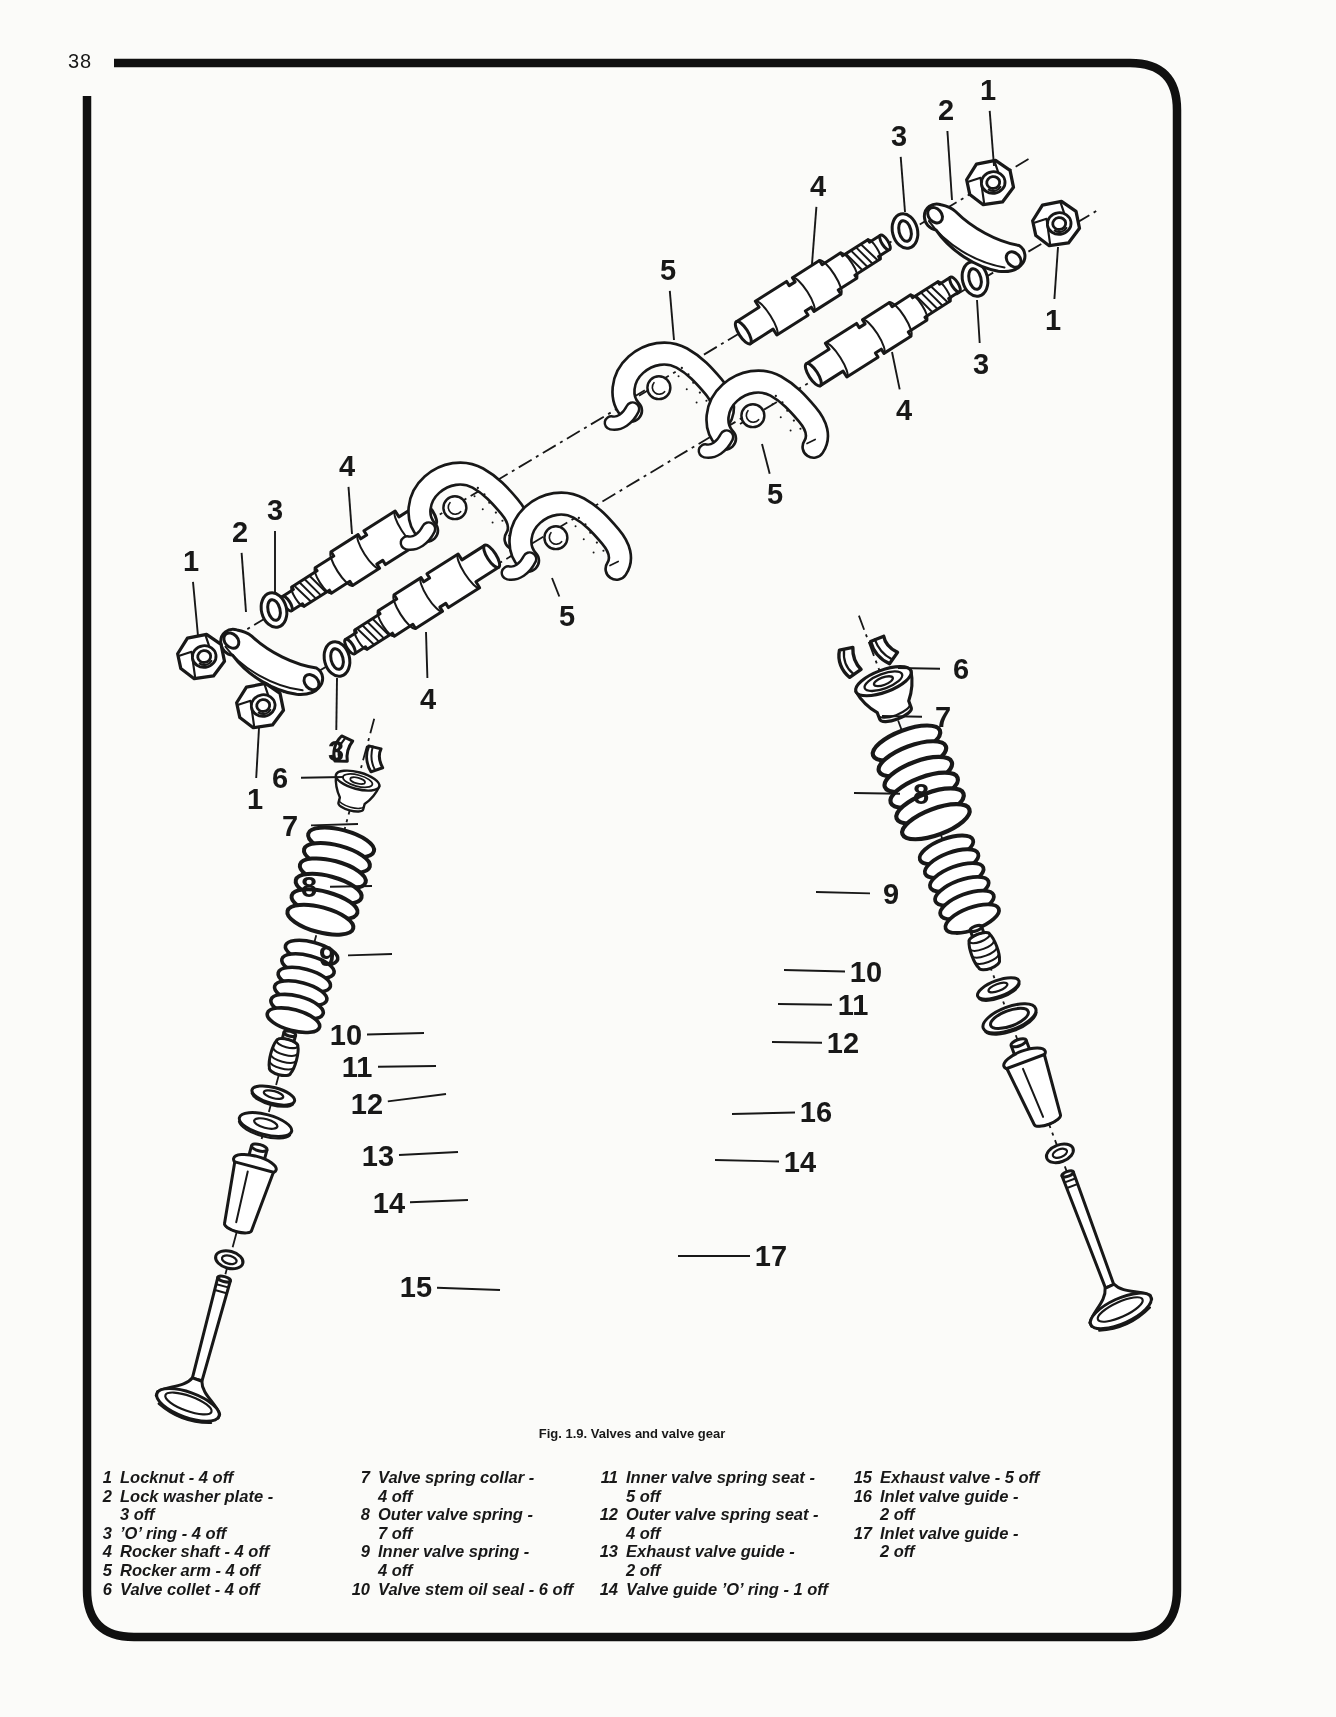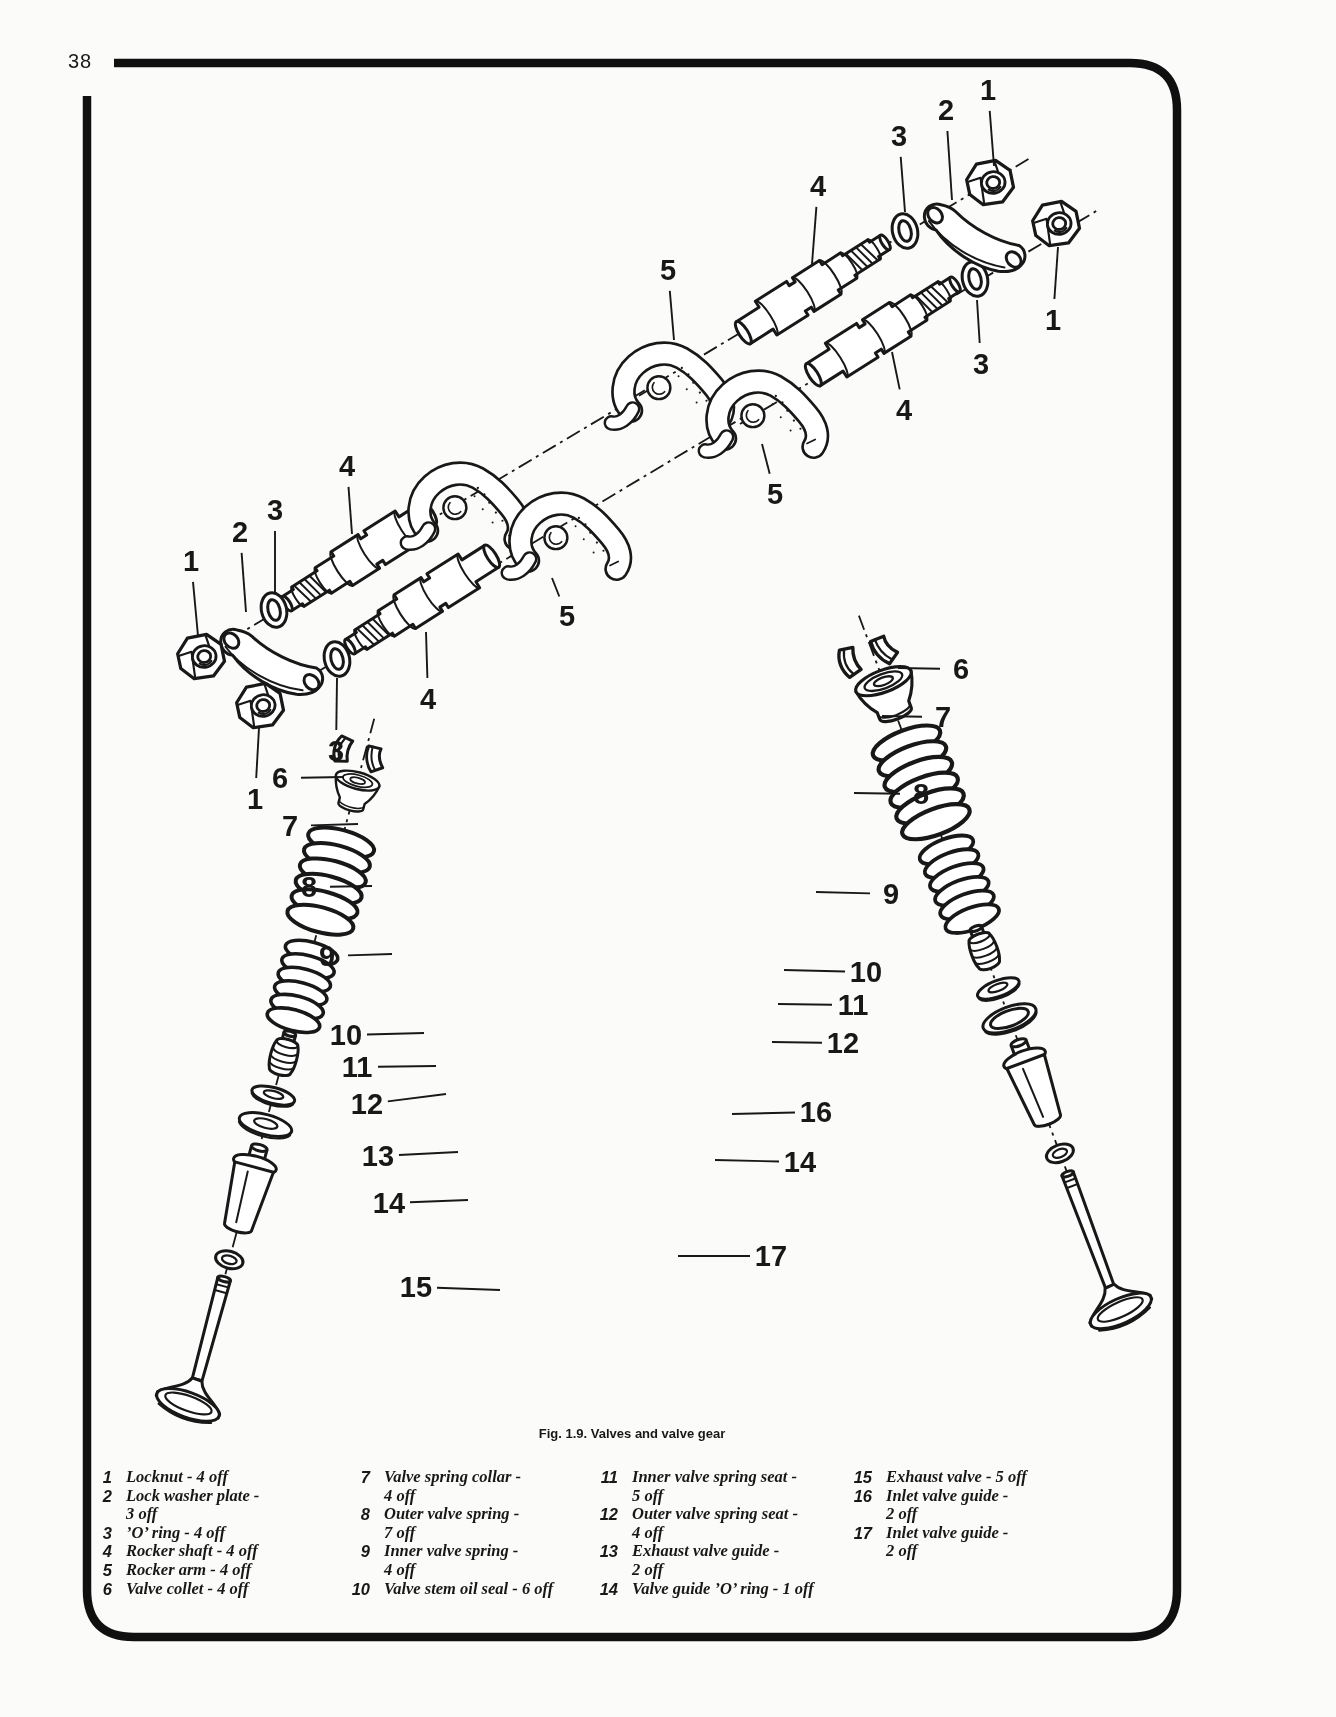--- a/index.html
+++ b/index.html
@@ -8,21 +8,21 @@
   .page-number{position:absolute;left:68px;top:50px;font-size:20px;font-weight:normal;letter-spacing:1px;}
   .art{position:absolute;left:0;top:0;}
   .caption{position:absolute;left:87px;top:1426px;width:1090px;text-align:center;
            font-size:13px;font-weight:bold;}
   .legend{position:absolute;left:0;top:0;width:1336px;height:1717px;pointer-events:none;}
   .legend-col{position:absolute;top:1468px;width:252px;}
   #lc1{left:80px;} #lc2{left:338px;} #lc3{left:586px;} #lc4{left:840px;}
   .legend-item{display:flex;align-items:flex-start;font-size:16.5px;line-height:18.6px;
                font-weight:bold;font-style:italic;}
   .lnum{width:32px;text-align:right;flex:0 0 32px;}
-  .ltxt{margin-left:14px;white-space:pre-line;font-family:Liberation Serif, serif;}
+  .ltxt{margin-left:8px;white-space:pre-line;}
   
   .ol   {fill:#fff;stroke:#181818;stroke-width:3;stroke-linejoin:round;}
   .ol2  {fill:#fff;stroke:#181818;stroke-width:2.6;}
   .olw  {fill:#fff;stroke:#181818;stroke-width:3;}
   .olw2 {fill:#fff;stroke:#181818;stroke-width:2.2;}
   .thin {fill:none;stroke:#181818;stroke-width:2;stroke-linecap:round;}
   .thin2{fill:none;stroke:#181818;stroke-width:2.2;}
   .coil {fill:#fff;stroke:#181818;stroke-width:4;}
   .coil2{fill:#fff;stroke:#181818;stroke-width:3.6;}
   .axis {fill:none;stroke:#181818;stroke-width:1.8;stroke-dasharray:15 5 3 5;}

